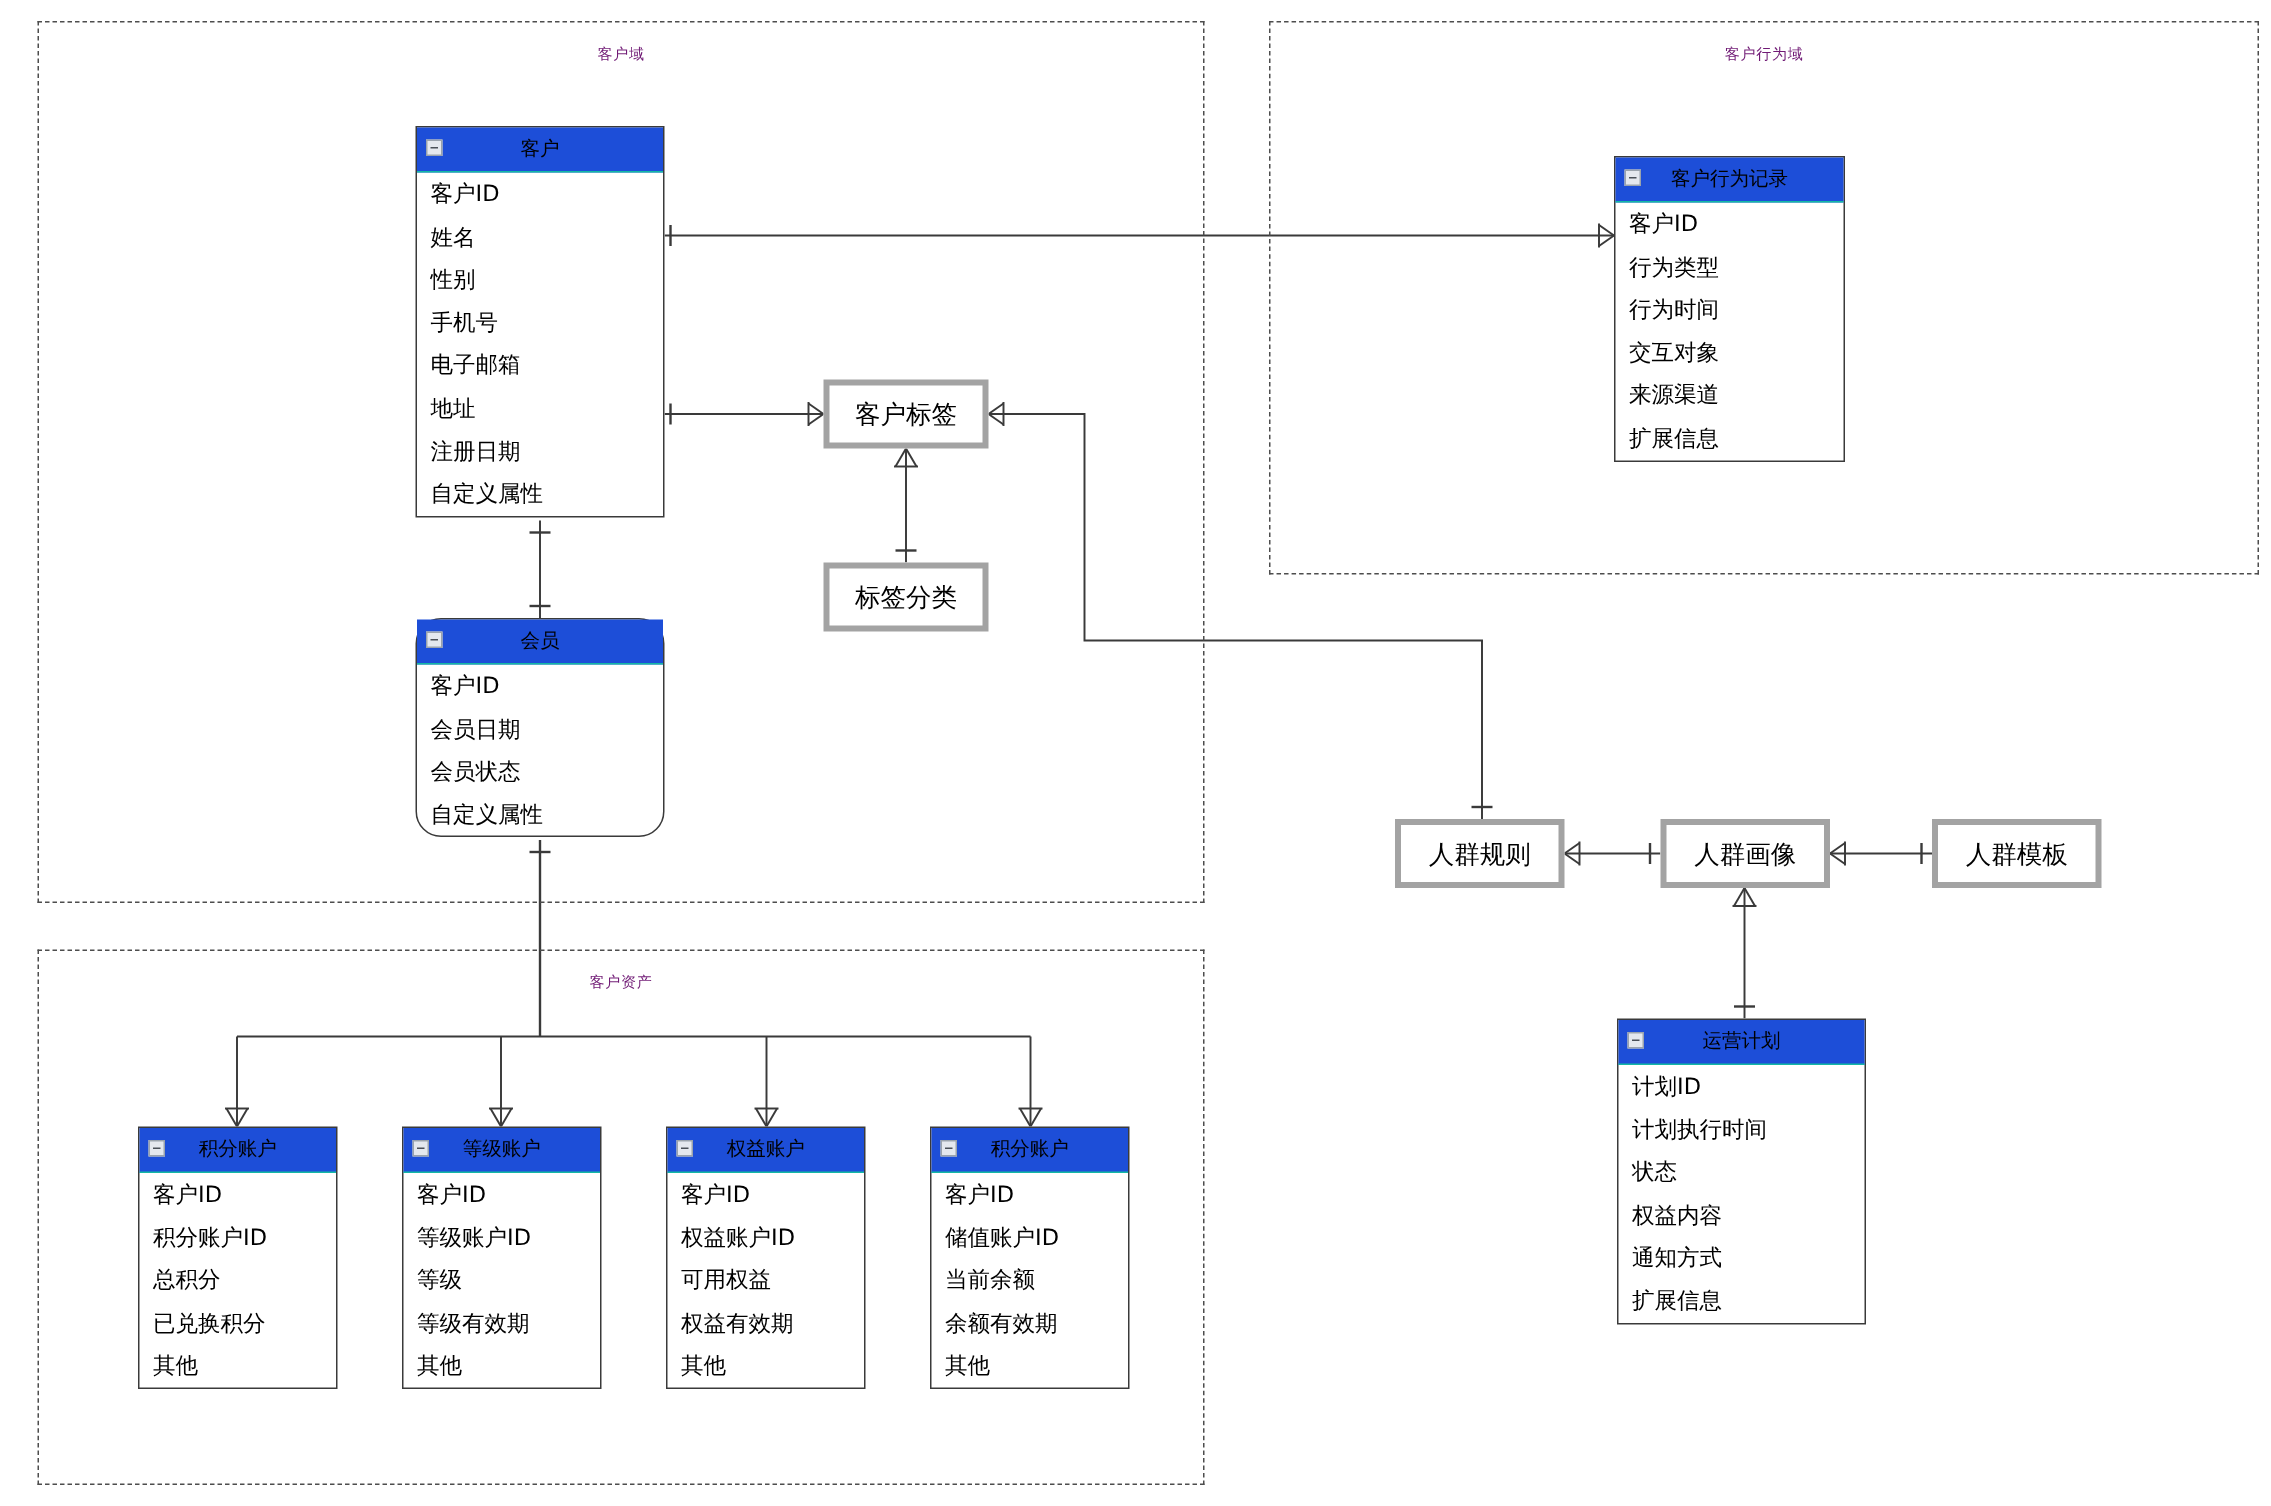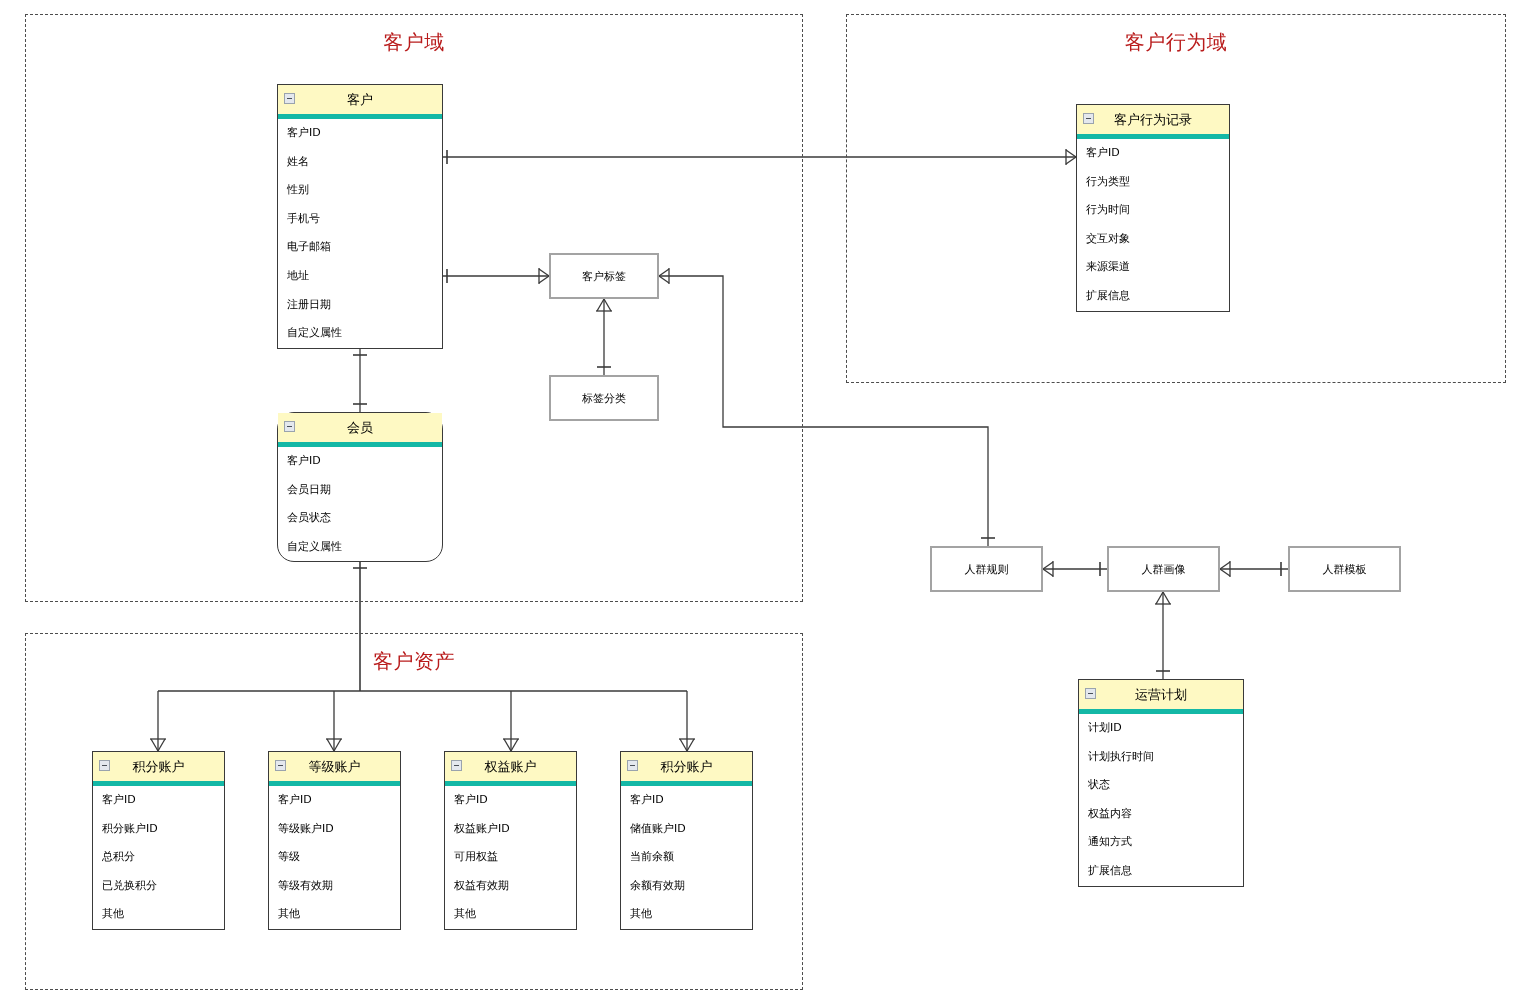--- a/index.html
+++ b/index.html
@@ -32,40 +32,40 @@
     border: 1px dashed #4d4d4d;
     background: transparent;
     box-sizing: border-box;
   }
   .domain-title {
     position: absolute;
     left: 0;
     right: 0;
     top: 14px;
     text-align: center;
-    font-size: 20px;
-    color: #b91c1c;
+    font-size: 10px;
+    color: #701a75;
     letter-spacing: 0.5px;
   }
   
   .entity {
     position: absolute;
     border: 1px solid #3a3a3a;
     background: #ffffff;
     box-sizing: border-box;
     z-index: 5;
   }
   .entity-header {
     position: relative;
     height: 29px;
     line-height: 29px;
-    border-bottom: 5px solid #14b8a6;
+    border-bottom: 1px solid #14b8a6;
     text-align: center;
     font-size: 13px;
-    background: #fef9c3;
+    background: #1d4ed8;
   }
   .collapse-icon {
     position: absolute;
     left: 6px;
     top: 8px;
     width: 11px;
     height: 11px;
     border: 1px solid #9aa3ad;
     background: #e4e8ee;
     box-sizing: border-box;
@@ -79,34 +79,34 @@
     height: 1px;
     background: #4a5058;
   }
   .entity-body {
     padding: 0;
   }
   .attr {
     height: 28.6px;
     line-height: 28.6px;
     padding-left: 9px;
-    font-size: 11px;
+    font-size: 15px;
     white-space: nowrap;
     overflow: hidden;
   }
   
   .node {
     position: absolute;
-    border: 2px solid #a3a3a3;
+    border: 4px solid #a3a3a3;
     background: #ffffff;
     box-sizing: border-box;
     display: flex;
     align-items: center;
     justify-content: center;
-    font-size: 11px;
+    font-size: 17px;
     z-index: 5;
   }
 </style>
 </head>
 <body>
 
 <div id="canvas">
 
   <svg id="wires" viewBox="0 0 1514 1004" xmlns="http://www.w3.org/2000/svg">
     <g stroke="#3a3a3a" stroke-width="1.3" fill="none" shape-rendering="geometricPrecision">

